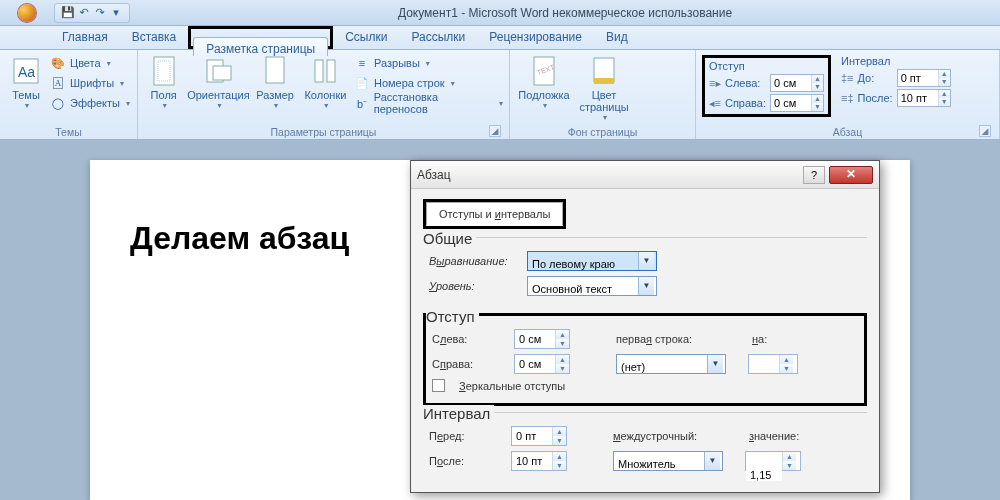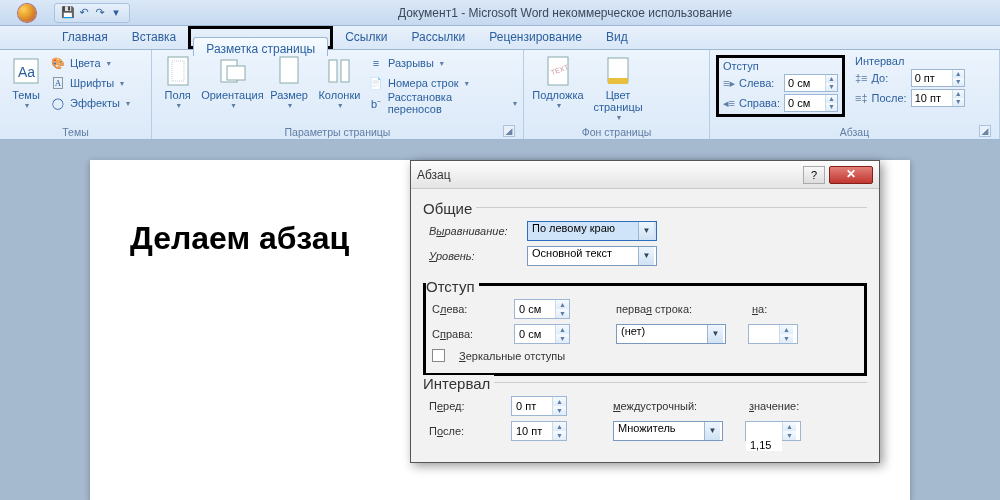--- a/index.html
+++ b/index.html
@@ -57,21 +57,21 @@
   .dlg-tabs { display:flex; margin-bottom:8px; }
   .dlg-tab { padding:5px 12px; border:1px solid #aaa; background:#f5f5f5; font-size:11px; }
   .dlg-tab.active { background:#fff; border-bottom:1px solid #fff; position:relative; z-index:1;}
   .dlg-tab-hl { border:3px solid #000; display:inline-block; }
   
   .fieldset { border-top:1px solid #ccc; margin-top:6px; padding:8px 6px 6px; position:relative;}
   .fieldset > .legend { position:absolute; top:-8px; left:0; background:#f2f2f2; padding:0 4px 0 0; font-size:15px;}
   .fld-row { display:flex; align-items:center; margin:5px 0; gap:8px; }
   .fld-label { width:90px;font-style:italic; }
   .fld-label2 { width:74px; }
-  .combo { display:flex; border:1px solid #7a9ac0; background:#fff; height:20px; align-items:flex-start; }
+  .combo { display:flex; border:1px solid #7a9ac0; background:#fff; height:20px; align-items:flex-end; }
   .combo.sel { border-color:#2b6fbd; background:#cfe4f8;}
   .combo input { border:none; background:transparent; font-size:11px; padding:0 4px; outline:none; }
   .combo .cbtn { width:16px; height:18px; border-left:1px solid #9db6d4; background:linear-gradient(#eef6ff,#d0e2f4); text-align:center; font-size:8px; line-height:18px; color:#345; }
   .spin2 { display:flex; border:1px solid #9db6d4; background:#fff; height:20px; align-items:center; }
   .spin2 input { border:none; width:40px; font-size:11px; padding:0 4px; outline:none; }
   .spin2 .arrows { width:14px; display:flex; flex-direction:column; border-left:1px solid #cdd; }
   .spin2 .arrows span { height:9px; font-size:7px; text-align:center; line-height:9px; color:#5f7ca3; background:linear-gradient(#f5faff,#e0ecf8);}
   .chk { width:13px; height:13px; border:1px solid #888; background:#fff; margin-right:6px; display:inline-block;}
   .fs-highlight { border:3px solid #000; }
   
@@ -100,21 +100,21 @@
       <div class="tab active">Разметка страницы</div>
     </span>
   <div class="tab">Ссылки</div>
   <div class="tab">Рассылки</div>
   <div class="tab">Рецензирование</div>
   <div class="tab">Вид</div>
 </div>
 
 <div class="ribbon">
 
-  <div class="group" style="width:152px">
+  <div class="group" style="width:138px">
     <div class="group-body">
       <div class="big-btn" style="width:40px">
         <div class="icn">
             <svg width="28" height="28">
               <rect x="2" y="2" width="24" height="24" fill="#fff" stroke="#8aa"></rect>
               <text x="6" y="20" font-size="14" fill="#2b5f9e" font-family="serif">Aa</text>
             </svg>
           </div>
         <div class="lbl">Темы</div>
           <span class="dropdown-arrow">▾</span>
@@ -301,20 +301,23 @@
 </div>
 
 <div class="dialog">
   <div class="dlg-title">
     <span class="txt">Абзац</span>
     <div class="dlg-help">?</div>
     <div class="dlg-close">✕</div>
   </div>
   <div class="dlg-body">
     <div class="dlg-tabs">
+      <span class="dlg-tab-hl">
+          <div class="dlg-tab active"><span>Отступы и </span><u class="key">и</u><span>нтервалы</span></div>
+        </span>
     </div>
 
     <div class="fieldset">
       <div class="legend">Общие</div>
       <div class="fld-row">
         <span class="fld-label">В<u class="key">ы</u>равнивание:</span>
         <div class="combo sel" style="width:130px">
             <input style="width: 110px; background: rgb(207, 228, 248);" value="По левому краю">
             <div class="cbtn">▼</div>
           </div>

